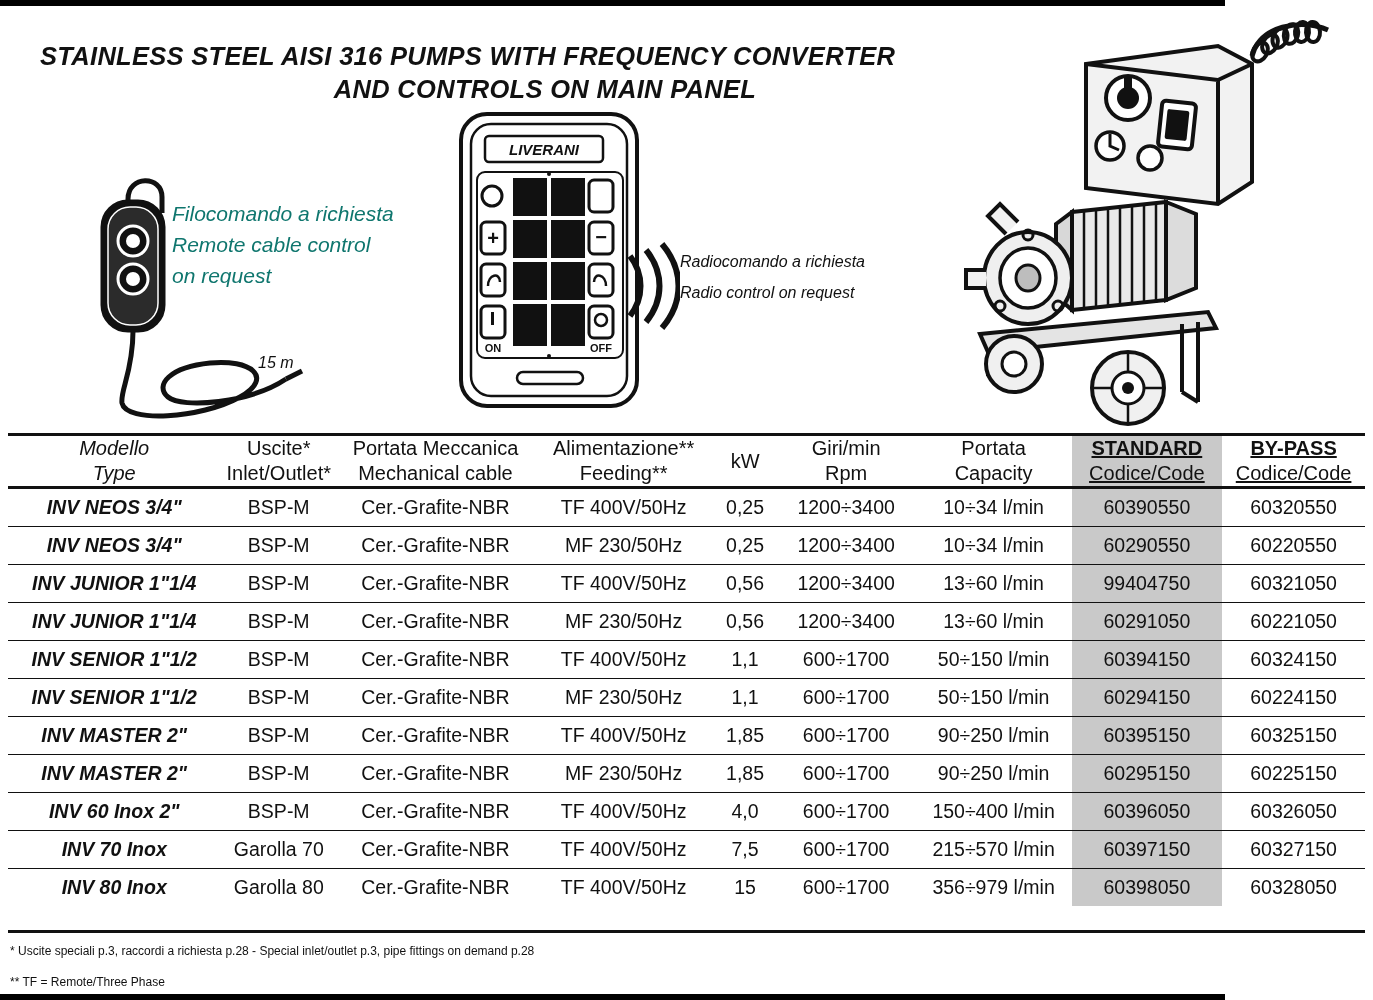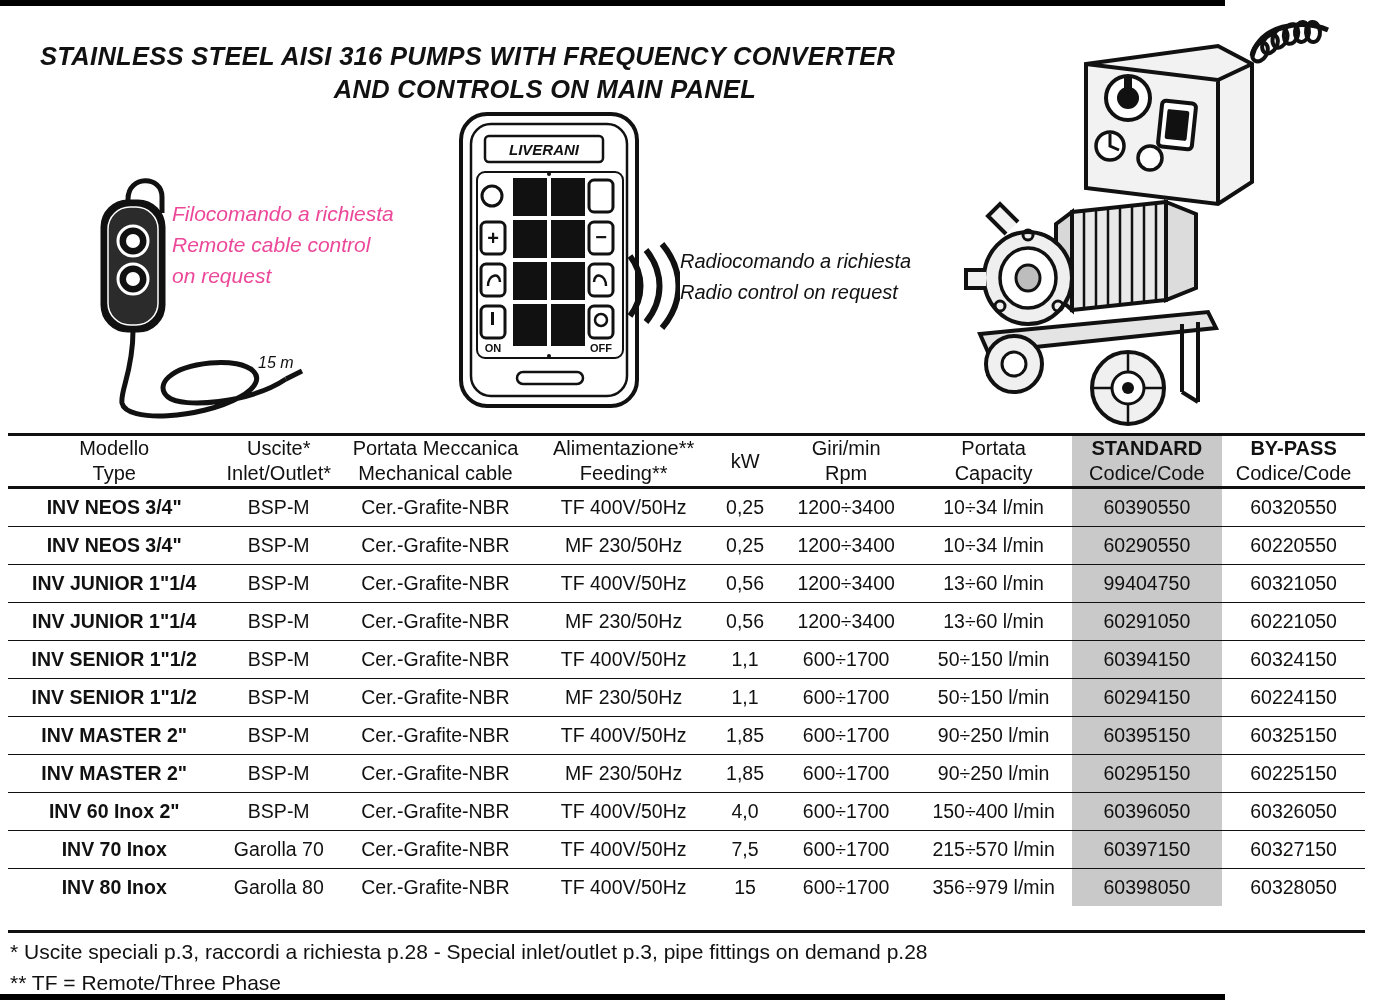--- a/index.html
+++ b/index.html
@@ -24,32 +24,32 @@
     font-style:italic; font-weight:bold; font-size:25.5px;
     letter-spacing:0.3px; color:#111; line-height:33px;
   }
   .title-line.l1{text-align:left;}
   .title-line.l2{text-align:center; padding-left:80px;}
 
   
   .fig-cable{position:absolute; left:50px; top:135px; width:290px; height:280px;}
   .cable-caption{
     position:absolute; left:172px; top:192px;
-    font-style:italic; font-size:21px; line-height:31px; color:#ec4899;
+    font-style:italic; font-size:21px; line-height:31px; color:#0f766e;
   }
   .meters{
     position:absolute; left:258px; top:348px;
     font-style:italic; font-size:16px; color:#111;
   }
 
   
   .fig-radio{position:absolute; left:455px; top:104px; width:190px; height:300px;}
   .radio-caption{
     position:absolute; left:680px; top:240px;
-    font-style:italic; font-size:20px; line-height:31px; color:#111;
+    font-style:italic; font-size:16px; line-height:31px; color:#111;
   }
   .waves{position:absolute; left:620px; top:230px; width:60px; height:100px;}
 
   
   .fig-pump{position:absolute; left:960px; top:10px; width:400px; height:415px;}
 
   
   table.specs{
     position:absolute; left:8px; top:427px;
     width:1357px;
@@ -63,23 +63,23 @@
     vertical-align:middle;
     height:37px;
     white-space:nowrap;
   }
   thead td{
     height:62px;
     font-size:20px;
     font-weight:normal;
     vertical-align:middle;
   }
-  thead td.std, thead td.byp{ font-weight:bold; }
+  thead td.std, thead td.byp{ font-weight:bold;text-decoration:underline; }
   .hdr-two{ line-height:25px; }
-  td.model{ text-align:left; padding-left:14px; font-weight:bold; }
+  td.model{ text-align:left; padding-left:14px; font-weight:bold;font-style:italic; }
   thead td.model{ font-weight:normal; }
   tbody tr{ border-top:1.6px solid #111; }
   tbody tr:first-child{ border-top:3px solid #111; }
   thead tr{ border-top:3px solid #111; border-bottom:0; }
   td.std{ background:#c9c9c9; border-left:3px solid #111; border-right:3px solid #111; }
   td.byp{ border-right:0; }
   thead td.std{ background:#c9c9c9; }
   .col-model{width:225px;}
   .col-out{width:120px;}
   .col-seal{width:205px;}
@@ -91,21 +91,21 @@
   .col-byp{width:150px;}
 
   .table-bottom-rule{
     position:absolute; left:8px; top:924px; width:1357px; height:0;
     border-top:3px solid #111;
   }
 
   
   .footnotes{
     position:absolute; left:10px; top:930px; width:1340px;
-    font-size:21px; line-height:31px; color:#111;
+    font-size:12px; line-height:31px; color:#111;
   }
   .footnotes div{ margin:0; }
   svg{display:block;}
 </style>
 </head>
 <body>
 
 <div class="page">
 
   <div class="title-wrap">

